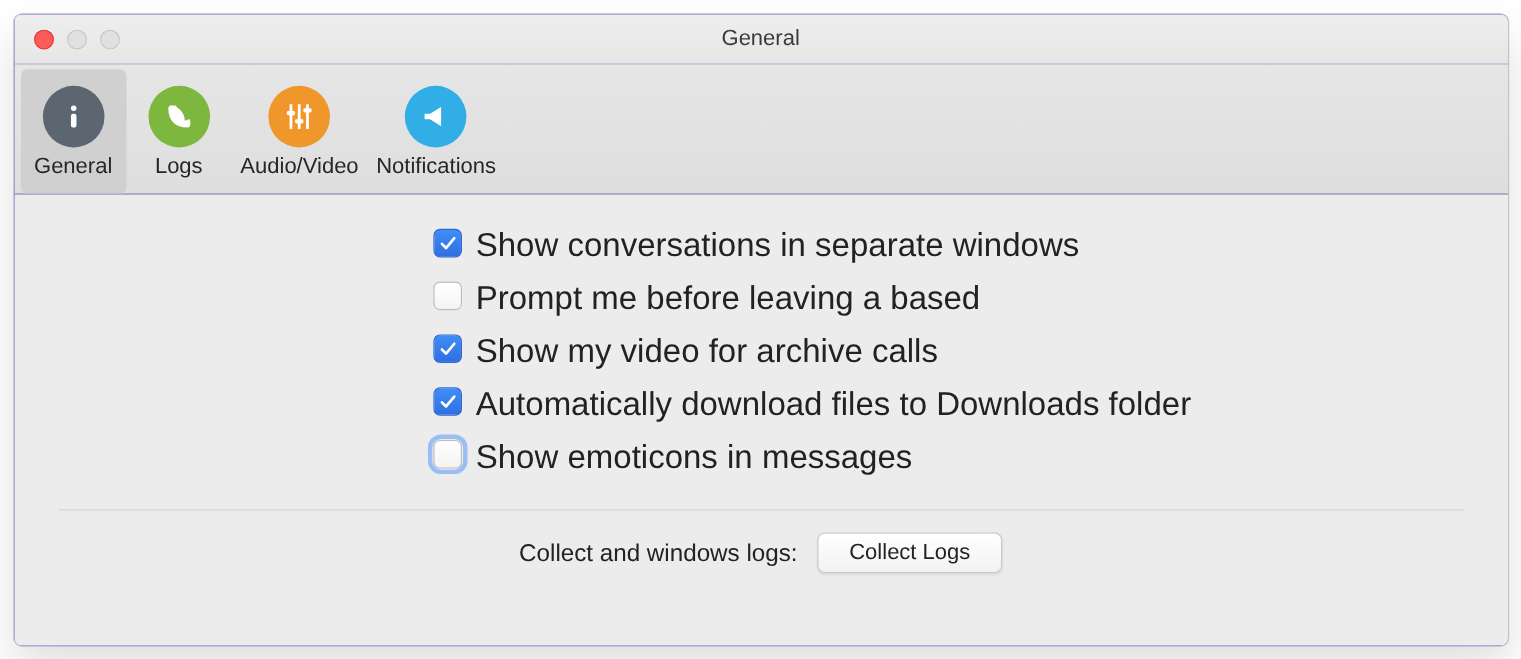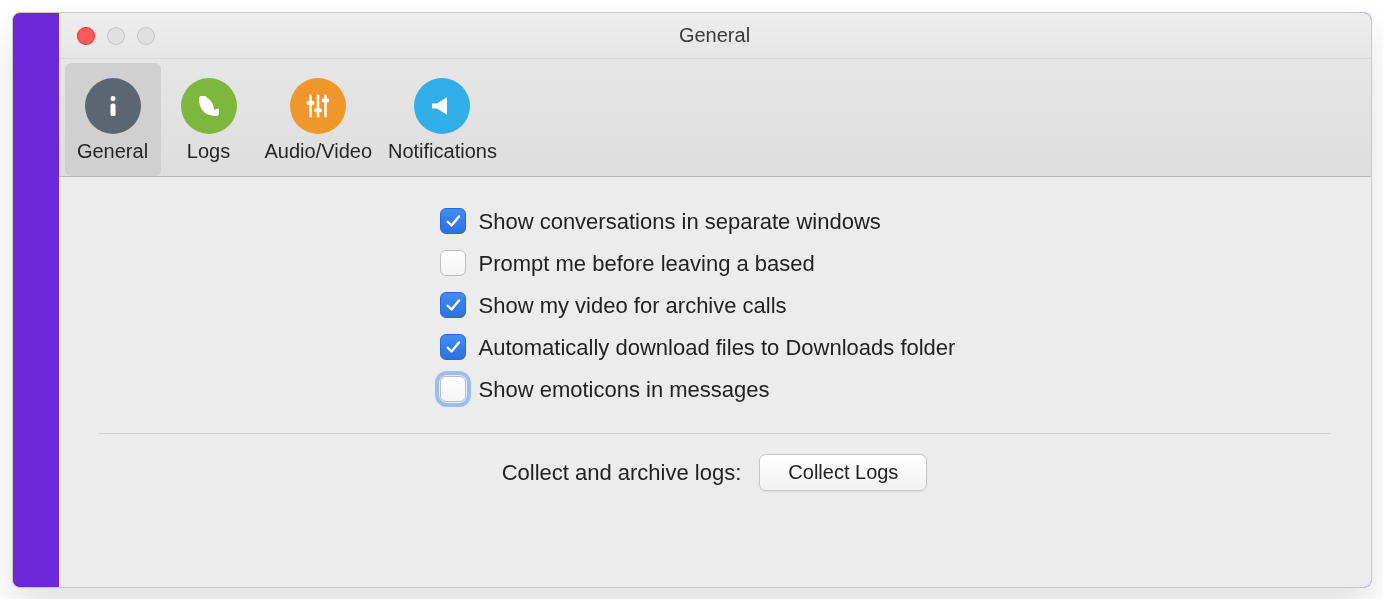--- a/index.html
+++ b/index.html
@@ -17,21 +17,20 @@
   .window {
     position: relative;
     margin: 12px auto 0;
     width: 1360px;
     height: 576px;
     background: #6d28d9;
     border: 1px solid #c9c9c9;
     border-radius: 8px;
     box-shadow: 0 20px 40px rgba(0,0,0,0.12);
     overflow: hidden;
-    padding-left: 46px;
   }
 
   .titlebar {
     height: 46px;
     display: flex;
     align-items: center;
     position: relative;
     background: linear-gradient(#eeeeee, #e6e6e6);
     border-bottom: 1px solid #d9d9d9;
   }
@@ -99,23 +98,23 @@
     height: calc(100% - 46px - 118px);
   }
   .settings-list {
     margin-left: 340px;
     display: flex;
     flex-direction: column;
     gap: 14px;
   }
   .setting-row {
     display: flex;
-    align-items: flex-end;
+    align-items: flex-start;
     gap: 12px;
-    font-size: 22px;
+    font-size: 30px;
     color: #222;
   }
   .chk-wrap {
     width: 28px; height: 28px; border-radius: 6px;
     display: flex; align-items: center; justify-content: center;
     position: relative;
   }
   .chk {
     width: 26px; height: 26px; border-radius: 6px;
     display: flex; align-items: center; justify-content: center;
@@ -270,18 +269,18 @@
           <span class="chk"></span>
         </span>
         <span>Show emoticons in messages</span>
       </label>
 
     </div>
 
     <div class="divider"></div>
 
     <div class="logs-row">
-      <span class="logs-label">Collect and archive logs:</span>
+      <span class="logs-label">Collect and windows logs:</span>
       <button class="mac-button">Collect Logs</button>
     </div>
   </div>
 
 </div>
 
 </body></html>

